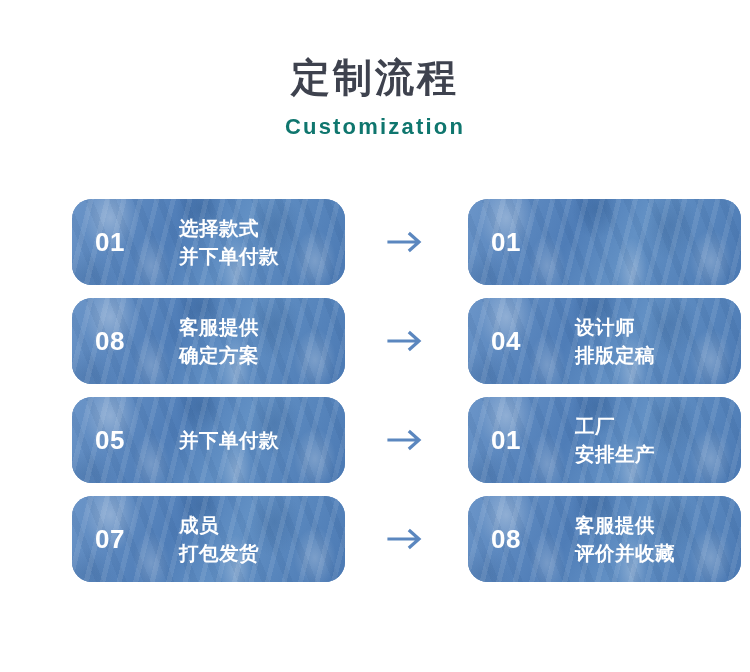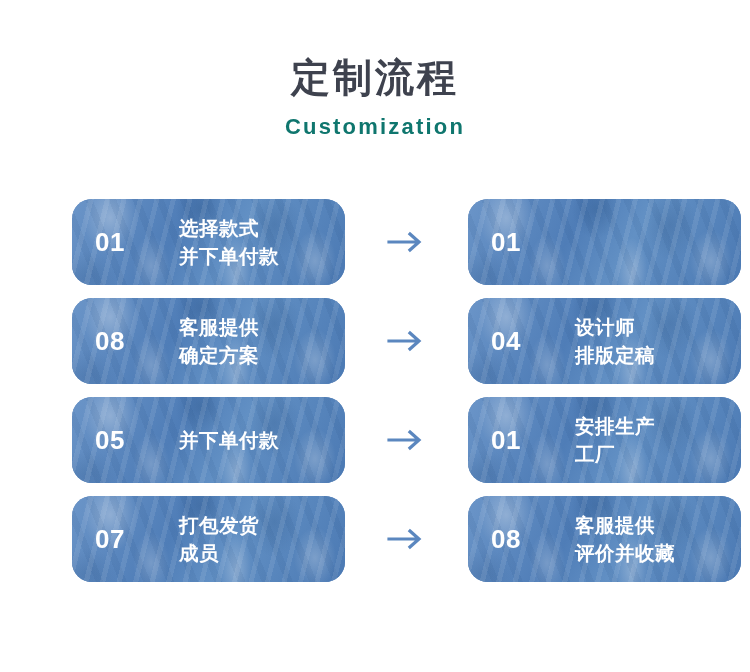--- a/index.html
+++ b/index.html
@@ -209,32 +209,32 @@
         </div>
       </div>
       <div class="arrow-cell">
         <svg class="arrow-icon" viewBox="0 0 44 30">
           <path d="M4 15 H32 M25 7 L34 15 L25 23" fill="none" stroke="#5b87bf" stroke-width="3.2" stroke-linecap="square" stroke-linejoin="miter"></path>
         </svg>
       </div>
       <div class="step-card">
         <div class="step-number">01</div>
         <div class="step-text">
+          <span class="line">工厂</span>
           <span class="line">安排生产</span>
-          <span class="line">工厂</span>
         </div>
       </div>
     </div>
 
     <div class="flow-row">
       <div class="step-card">
         <div class="step-number">07</div>
         <div class="step-text">
+          <span class="line">成员</span>
           <span class="line">打包发货</span>
-          <span class="line">成员</span>
         </div>
       </div>
       <div class="arrow-cell">
         <svg class="arrow-icon" viewBox="0 0 44 30">
           <path d="M4 15 H32 M25 7 L34 15 L25 23" fill="none" stroke="#5b87bf" stroke-width="3.2" stroke-linecap="square" stroke-linejoin="miter"></path>
         </svg>
       </div>
       <div class="step-card">
         <div class="step-number">08</div>
         <div class="step-text">

